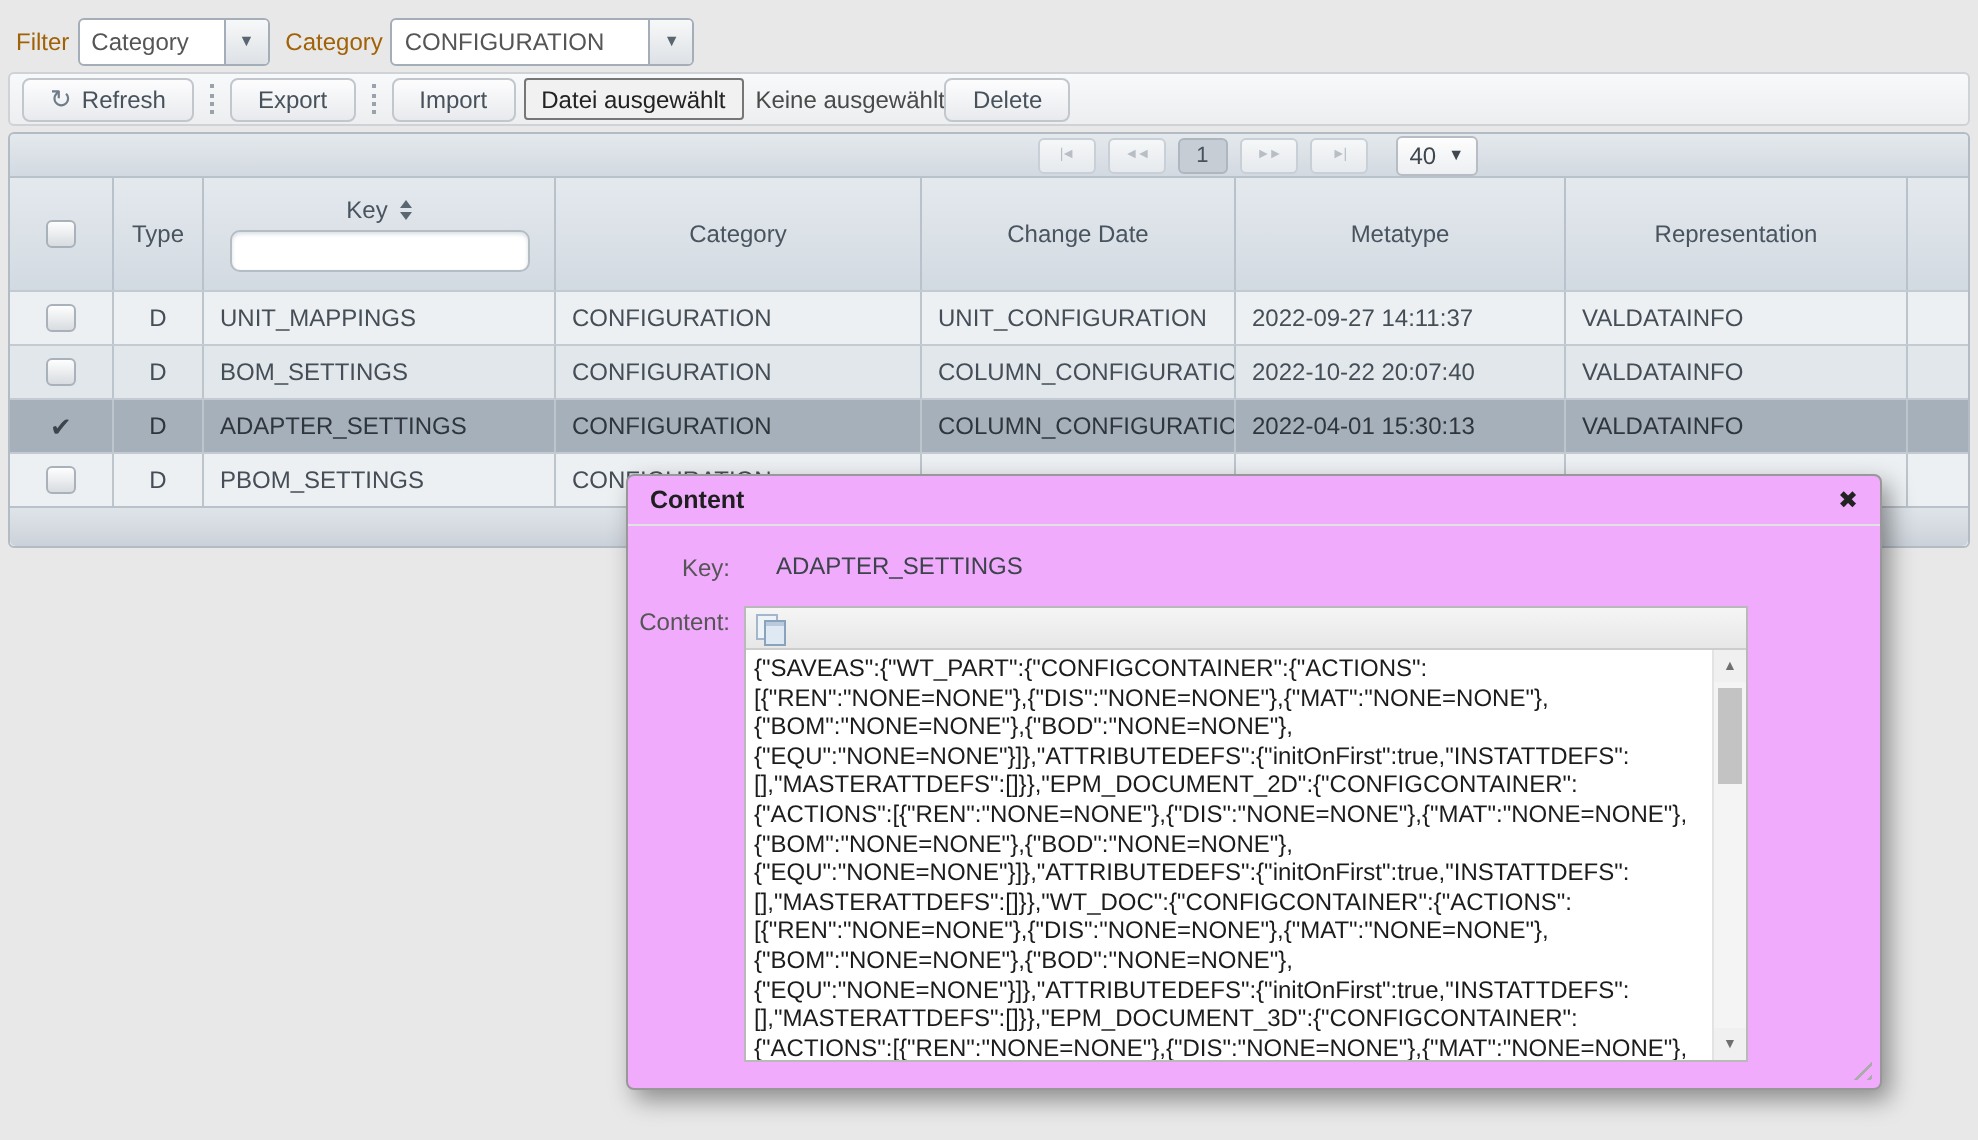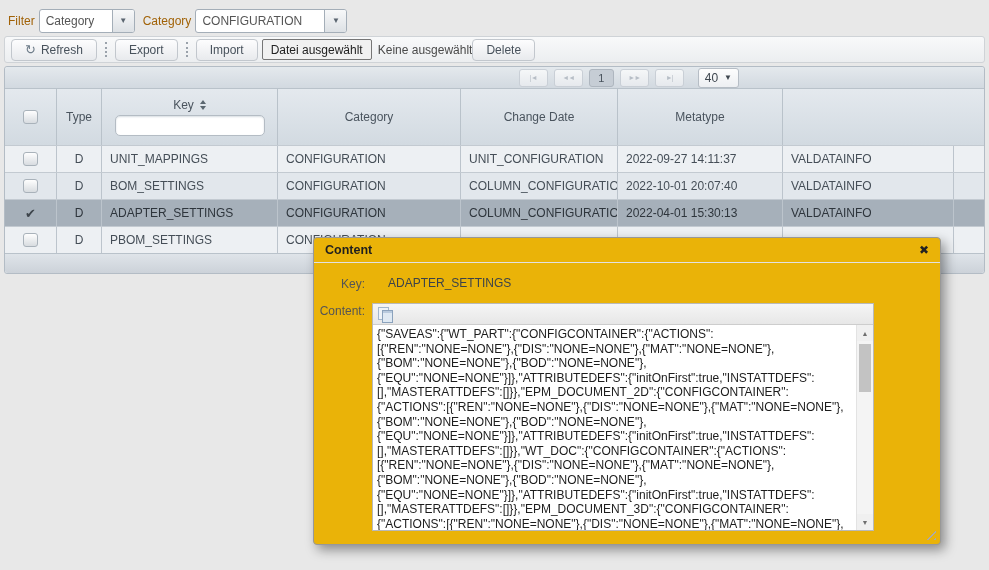--- a/index.html
+++ b/index.html
@@ -52,21 +52,21 @@
   .trow.even { background:#e2e7ec; }
   .trow.selected { background:#a6b0ba; }
   .trow.selected .tcell { color:#2e353c; }
   .tcell { display:flex; align-items:center; padding:0 8px; color:#454e57; border-right:1px solid #bcc4cc; overflow:hidden; white-space:nowrap; }
   .tcell:last-child { border-right:none; }
   .tcell.center { justify-content:center; padding:0; }
   .checkbox { width:15px; height:14px; border:1px solid #a9b2ba; border-radius:3px; background:linear-gradient(#fefefe,#d8dce0); cursor:pointer; }
   .rowcheck { color:#3d444b; font-size:13px; cursor:pointer; }
   .tfoot { height:20px; background:linear-gradient(#dfe4e9,#ccd2d9); border-top:1px solid #b9c2ca; border-radius:0 0 3px 3px; }
   
-  .dialog { position:absolute; left:313px; top:237px; width:628px; height:308px; background:#eab308;
+  .dialog { position:absolute; left:313px; top:237px; width:628px; height:308px; background:#f0abfc;
     border:1px solid #989898; border-radius:4px; box-shadow:4px 5px 12px rgba(0,0,0,.40); z-index:10; }
   .dlg-title { height:25px; display:flex; align-items:center; padding:0 11px; border-bottom:1px solid #e2e2e2; }
   .dlg-title .t { font-weight:bold; color:#1f1f1f; font-size:12.5px; }
   .dlg-close { margin-left:auto; font-size:12px; color:#222; cursor:pointer; line-height:1; }
   .dlg-body { padding:13px 0 0 5px; }
   .dlg-row { display:flex; align-items:flex-start; margin-bottom:12px; }
   .dlg-lbl { width:46px; text-align:right; color:#555; padding-top:1px; }
   .key-val { margin-left:23px; color:#3c434a; }
   .content-panel { margin-left:7px; width:502px; border:1px solid #b9b9b9; }
   .panel-toolbar { height:21px; background:linear-gradient(#f5f5f5,#e7e7e7); border-bottom:1px solid #cdcdcd; display:flex; align-items:center; padding-left:5px; }
@@ -145,20 +145,21 @@
           <span class="sort-ico">
               <i class="sort-up"></i>
               <i class="sort-down"></i>
             </span>
         </span>
         <input class="key-filter" value="" style="">
       </div>
       <div class="hcell">Category</div>
       <div class="hcell">Change Date</div>
       <div class="hcell">Metatype</div>
+      <div class="hcell">Representation</div>
       <div class="hcell"></div>
     </div>
 
     <div class="trow odd">
       <div class="tcell center">
           <span class="checkbox"></span>
         </div>
       <div class="tcell center">D</div>
       <div class="tcell">UNIT_MAPPINGS</div>
       <div class="tcell">CONFIGURATION</div>
@@ -169,21 +170,21 @@
     </div>
 
     <div class="trow even">
       <div class="tcell center">
           <span class="checkbox"></span>
         </div>
       <div class="tcell center">D</div>
       <div class="tcell">BOM_SETTINGS</div>
       <div class="tcell">CONFIGURATION</div>
       <div class="tcell">COLUMN_CONFIGURATION</div>
-      <div class="tcell">2022-10-01 20:07:40</div>
+      <div class="tcell">2022-10-22 20:07:40</div>
       <div class="tcell">VALDATAINFO</div>
       <div class="tcell"></div>
     </div>
 
     <div class="trow selected">
       <div class="tcell center">
           <span class="rowcheck">✔</span>
         </div>
       <div class="tcell center">D</div>
       <div class="tcell">ADAPTER_SETTINGS</div>

